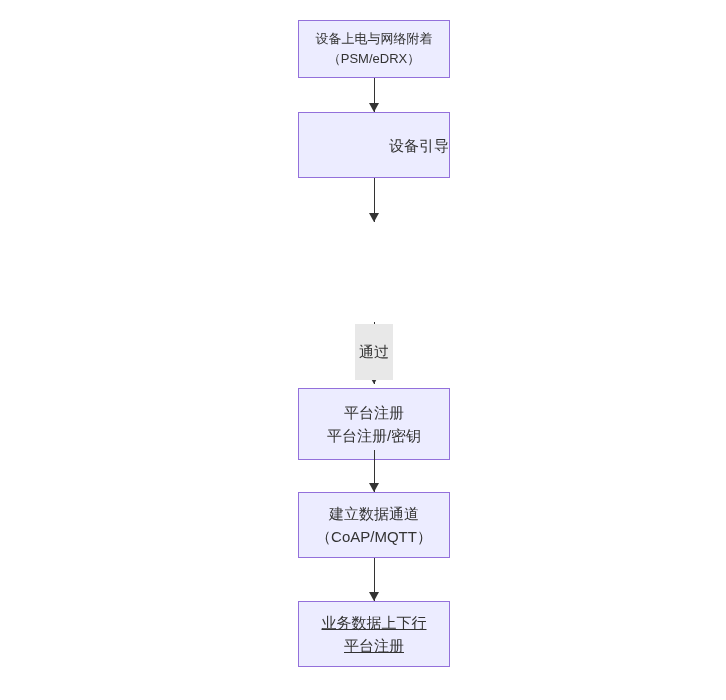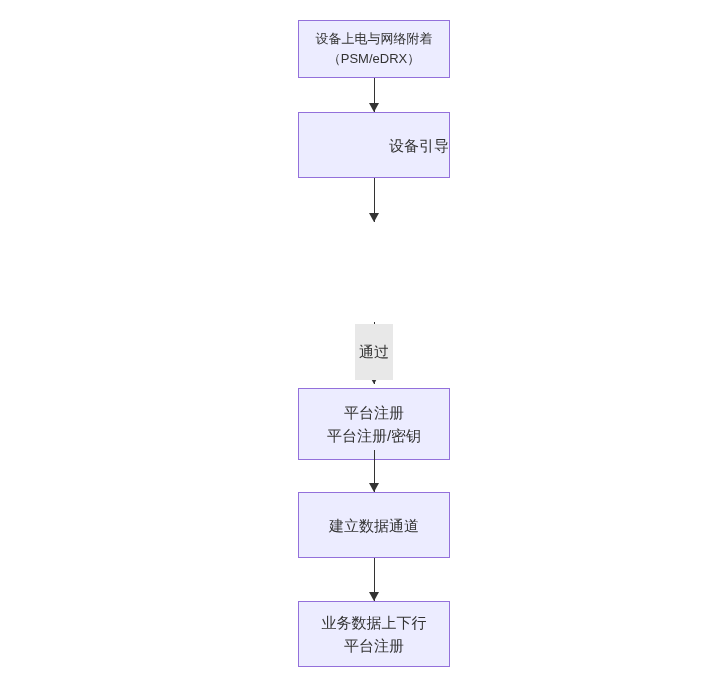--- a/index.html
+++ b/index.html
@@ -117,24 +117,25 @@
     <span class="nline">平台注册</span>
     <span class="nline">平台注册/密钥</span>
   </div>
 
   <div class="arrow" style="left:374px; top:450px; height:42px;">
     <span class="head"></span>
   </div>
 
   <div class="node rect" style="left:298px; top:492px; height:66px;align-items:center;">
     <span class="nline">建立数据通道</span>
+    <span class="nline">（CoAP/MQTT）</span>
   </div>
 
   <div class="arrow" style="left:374px; top:558px; height:43px;">
     <span class="head"></span>
   </div>
 
-  <div class="node rect" style="left:298px; top:601px; height:66px;">
+  <div class="node rect" style="left:298px; top:601px; height:66px;text-decoration:underline;">
     <span class="nline">业务数据上下行</span>
     <span class="nline">平台注册</span>
   </div>
 
 </div>
 
 </body></html>

